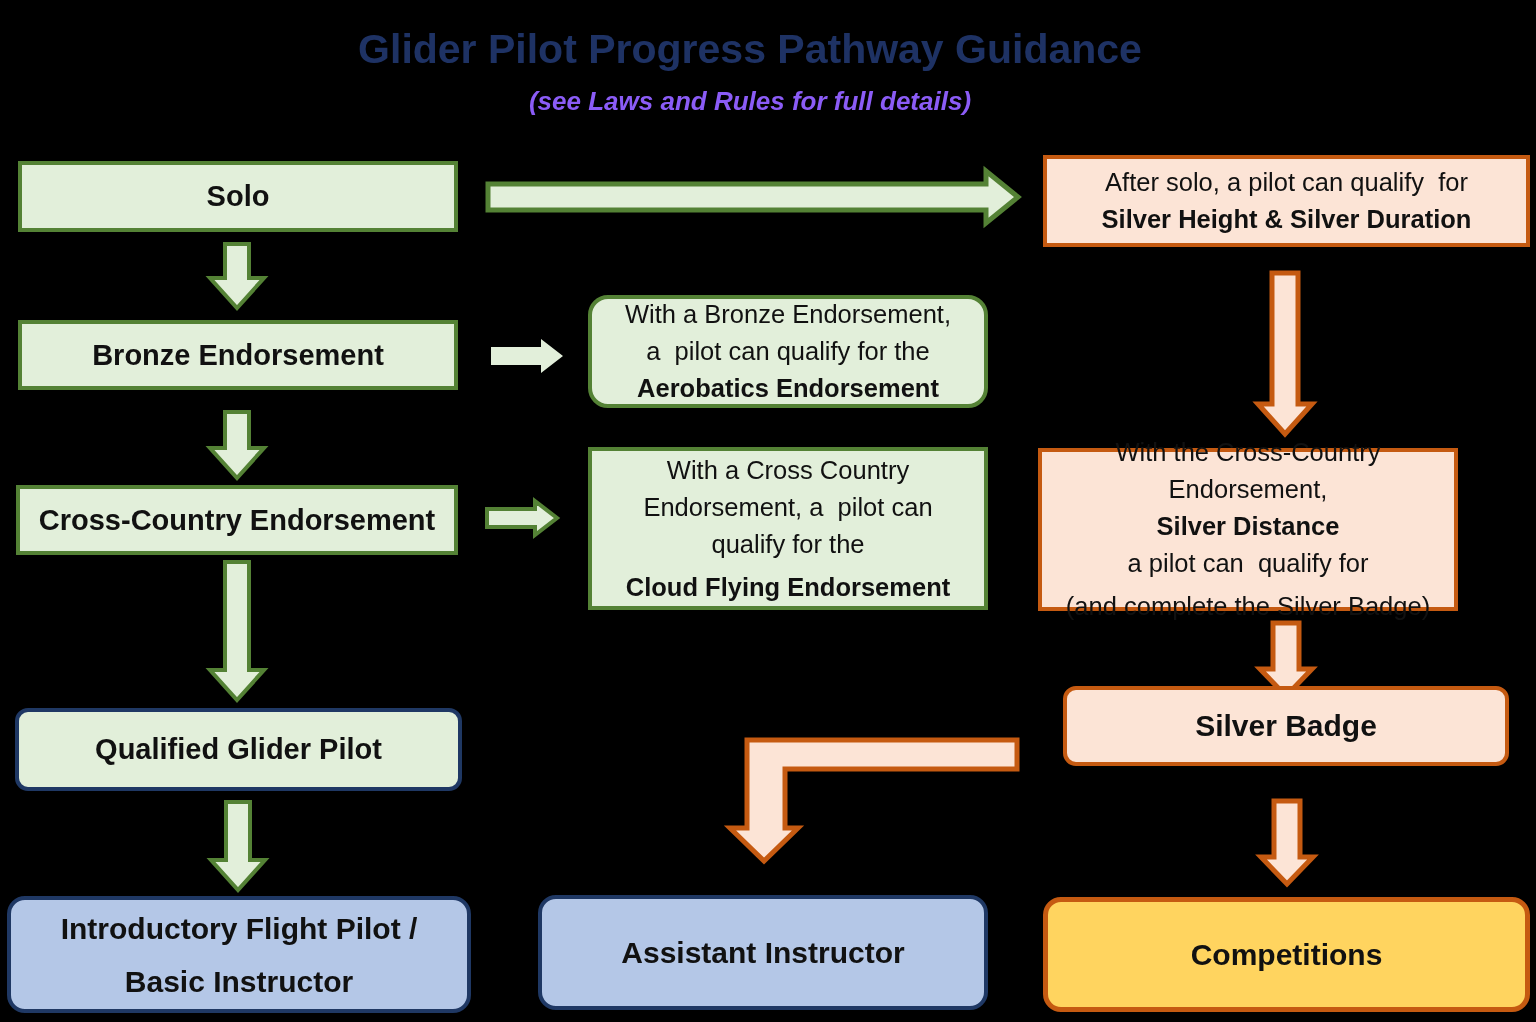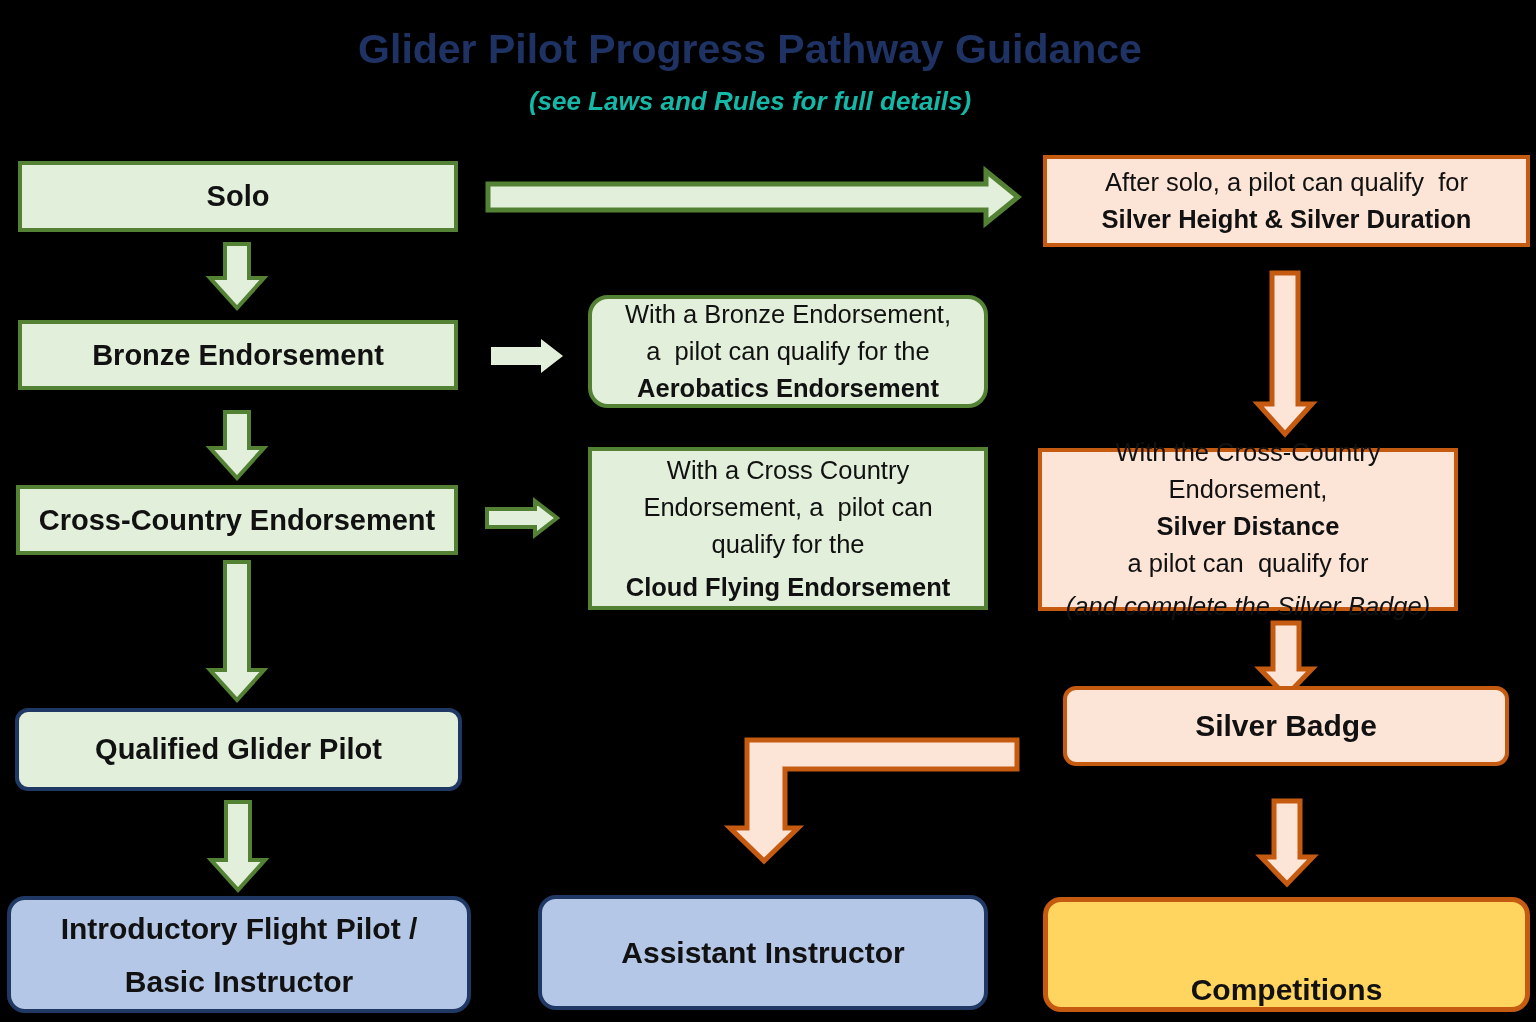--- a/index.html
+++ b/index.html
@@ -1,34 +1,34 @@
 <!DOCTYPE html>
 <html><head>
 <meta charset="utf-8">
 <style>
   html,body{margin:0;padding:0;background:#000;}
   body{font-family:"Liberation Sans",sans-serif;}
   .stage{position:relative;width:1536px;height:1022px;background:#000;overflow:hidden;}
   .title{position:absolute;left:0;top:26px;width:1500px;text-align:center;
          font-size:41px;font-weight:bold;color:#1e3264;letter-spacing:0px;}
   .subtitle{position:absolute;left:0;top:86px;width:1500px;text-align:center;
-         font-size:26px;font-weight:bold;font-style:italic;color:#14b8a6;}
+         font-size:26px;font-weight:bold;font-style:italic;color:#8b5cf6;}
   .box{position:absolute;display:flex;flex-direction:column;align-items:center;
        justify-content:center;text-align:center;box-sizing:border-box;color:#111;}
   .green-sq{background:#e2efda;border:4px solid #548235;}
   .peach-sq{background:#fce4d6;border:4px solid #c55a11;}
   .green-round{background:#e2efda;border:4px solid #1f3864;border-radius:13px;}
   .blue-round{background:#b4c7e7;border:4px solid #1f3864;border-radius:18px;}
   .peach-round{background:#fce4d6;border:4px solid #c55a11;border-radius:13px;}
-  .yellow-round{background:#ffd45f;border:5px solid #c55a11;border-radius:18px;justify-content:flex-end;}
+  .yellow-round{background:#ffd45f;border:5px solid #c55a11;border-radius:18px;}
   .label{font-size:29px;font-weight:bold;white-space:pre-wrap;}
   .label-lg{font-size:30px;font-weight:bold;white-space:pre-wrap;}
   .t{font-size:25.5px;line-height:37px;white-space:pre-wrap;}
   .t-bold{font-weight:bold;}
-  .t-italic{font-style:italic;}
+  .t-italic{}
   .gap-top{margin-top:6px;}
   .line2{line-height:53px;}
   svg.arrows{position:absolute;left:0;top:0;pointer-events:none;}
 </style>
 </head>
 <body>
 
 <div class="stage">
 
   <svg class="arrows" width="1536" height="1022" viewBox="0 0 1536 1022">

